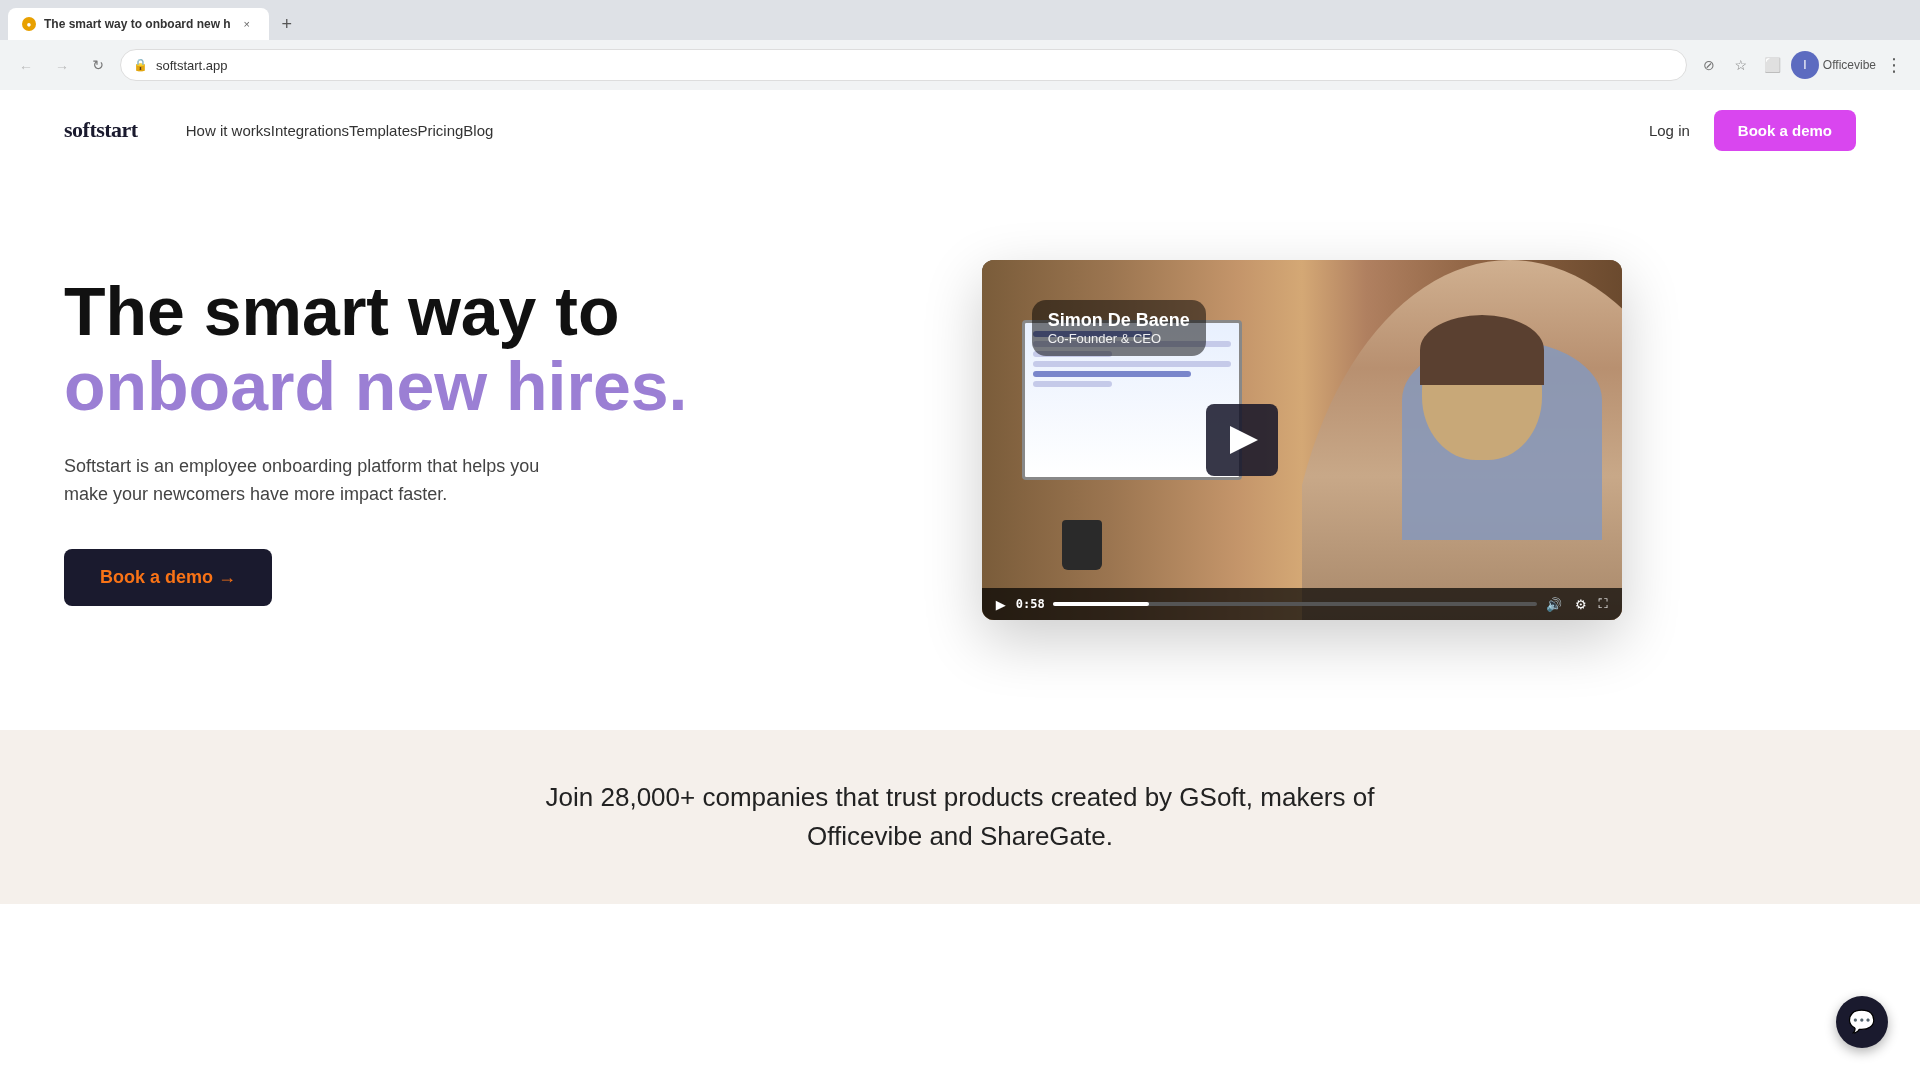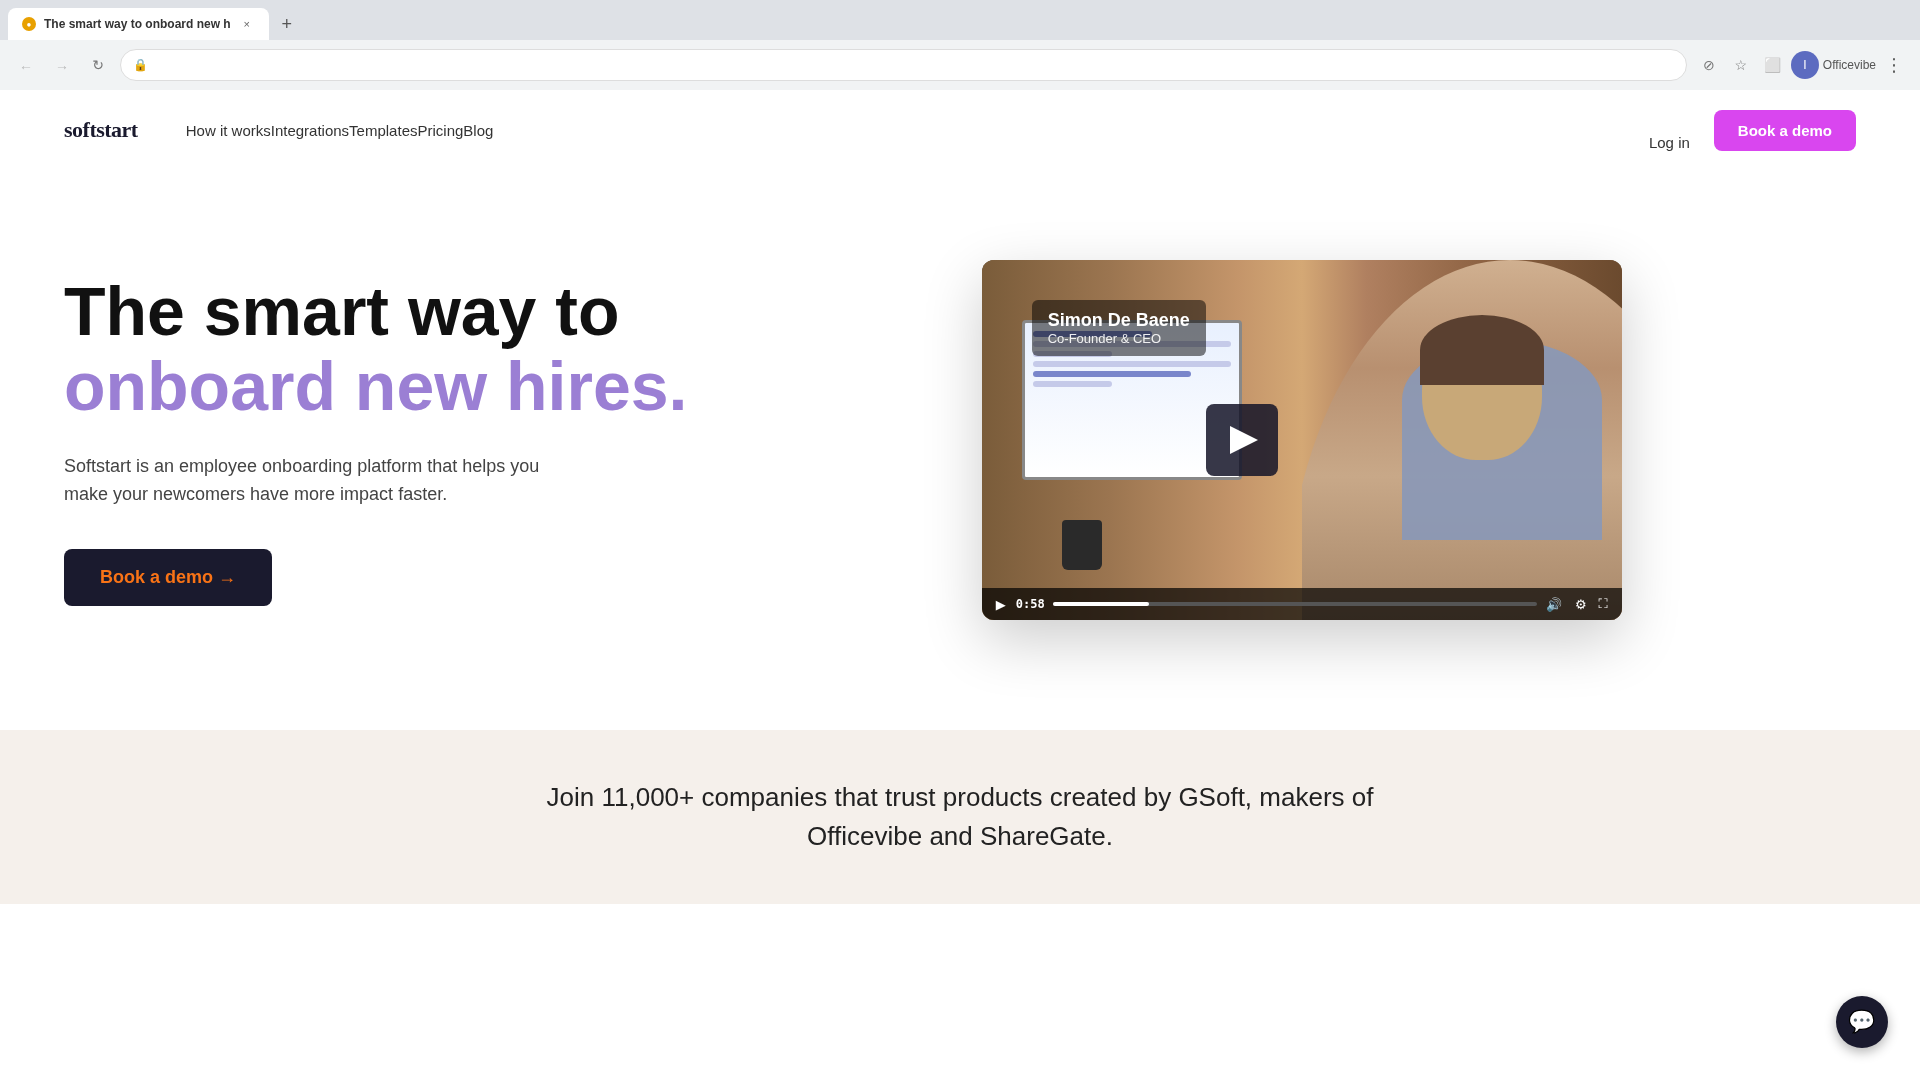--- a/index.html
+++ b/index.html
@@ -153,21 +153,21 @@
       flex: 1;
     }
     .nav-link {
       font-size: 15px;
       color: #333;
       text-decoration: none;
       cursor: pointer;
     }
     .nav-actions {
       display: flex;
-      align-items: flex-end;
+      align-items: center;
       gap: 24px;
     }
     .login-btn {
       font-size: 15px;
       color: #333;
       background: none;
       border: none;
       cursor: pointer;
       font-family: inherit;
     }
@@ -271,21 +271,21 @@
       height: 6px; background: #c5cae9; border-radius: 3px;
     }
     .monitor-line.blue { background: #7986cb; width: 60%; }
     .monitor-line.short { width: 40%; }
     .name-tag {
       position: absolute;
       top: 40px; left: 50px;
       background: rgba(0,0,0,0.5);
       color: #fff;
       padding: 10px 16px;
-      border-radius: 6px;
+      border-radius: 14px;
     }
     .name-tag-name {
       font-size: 18px;
       font-weight: 700;
       display: block;
     }
     .name-tag-title {
       font-size: 13px;
       opacity: 0.9;
       display: block;
@@ -385,20 +385,21 @@
       <div class="tab-close">×</div>
     </div>
     <button class="new-tab-btn">+</button>
   </div>
   <div class="browser-toolbar">
     <button class="nav-btn disabled">←</button>
     <button class="nav-btn disabled">→</button>
     <button class="nav-btn">↻</button>
     <div class="address-bar">
       <span class="address-lock">🔒</span>
+      <span class="address-text">softstart.app</span>
     </div>
     <div class="toolbar-actions">
       <button class="toolbar-icon">⊘</button>
       <button class="toolbar-icon">☆</button>
       <button class="toolbar-icon">⬜</button>
       <button class="profile-btn">I</button>
       <span class="incognito-label">Officevibe</span>
       <button class="toolbar-icon menu-btn">⋮</button>
     </div>
   </div>
@@ -475,20 +476,20 @@
           </div>
           <button class="ctrl-btn">🔊</button>
           <button class="ctrl-btn">⚙</button>
           <button class="ctrl-btn">⛶</button>
         </div>
       </div>
     </div>
   </section>
 
   <section class="bottom-banner">
-    <p class="bottom-banner-text">Join 11,000+ companies that trust products created by GSoft, makers of Officevibe and ShareGate.</p>
+    <p class="bottom-banner-text">Join 28,000+ companies that trust products created by GSoft, makers of Officevibe and ShareGate.</p>
   </section>
 
 </div>
 
 <div class="chat-widget">
   <span>💬</span>
 </div>
 
 </body></html>

